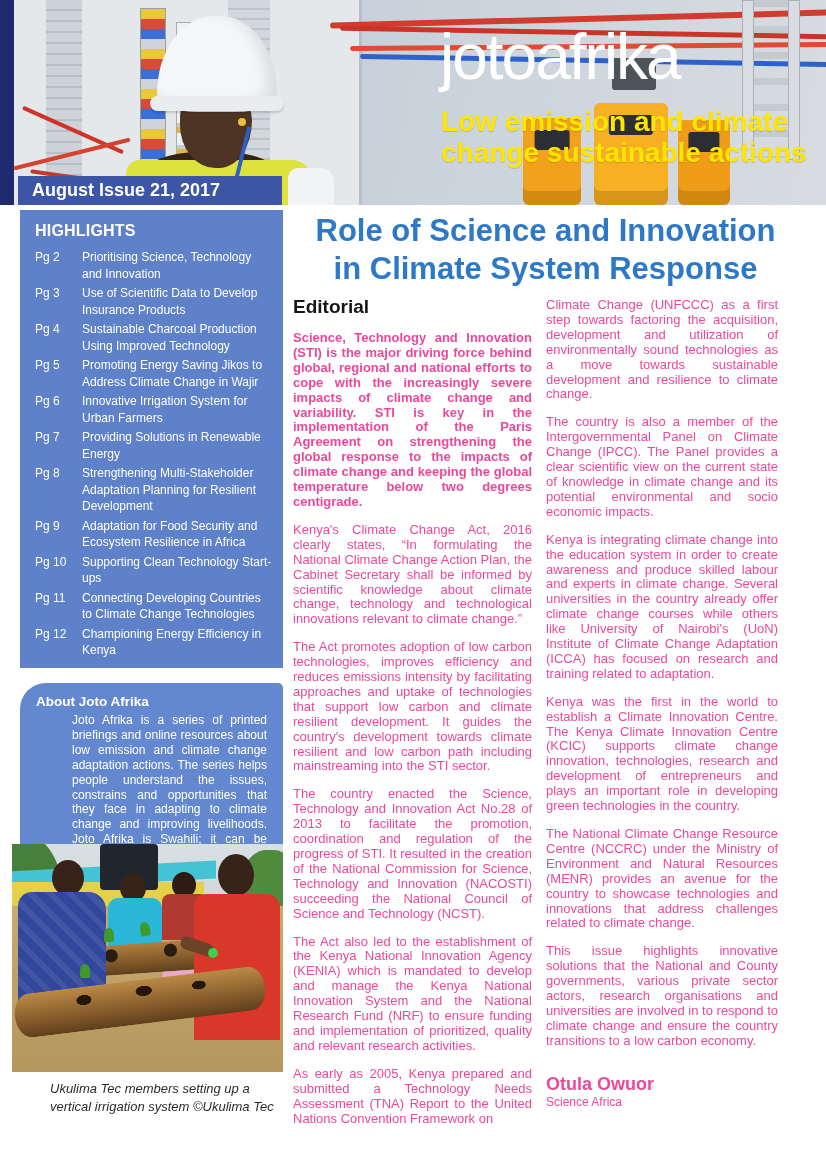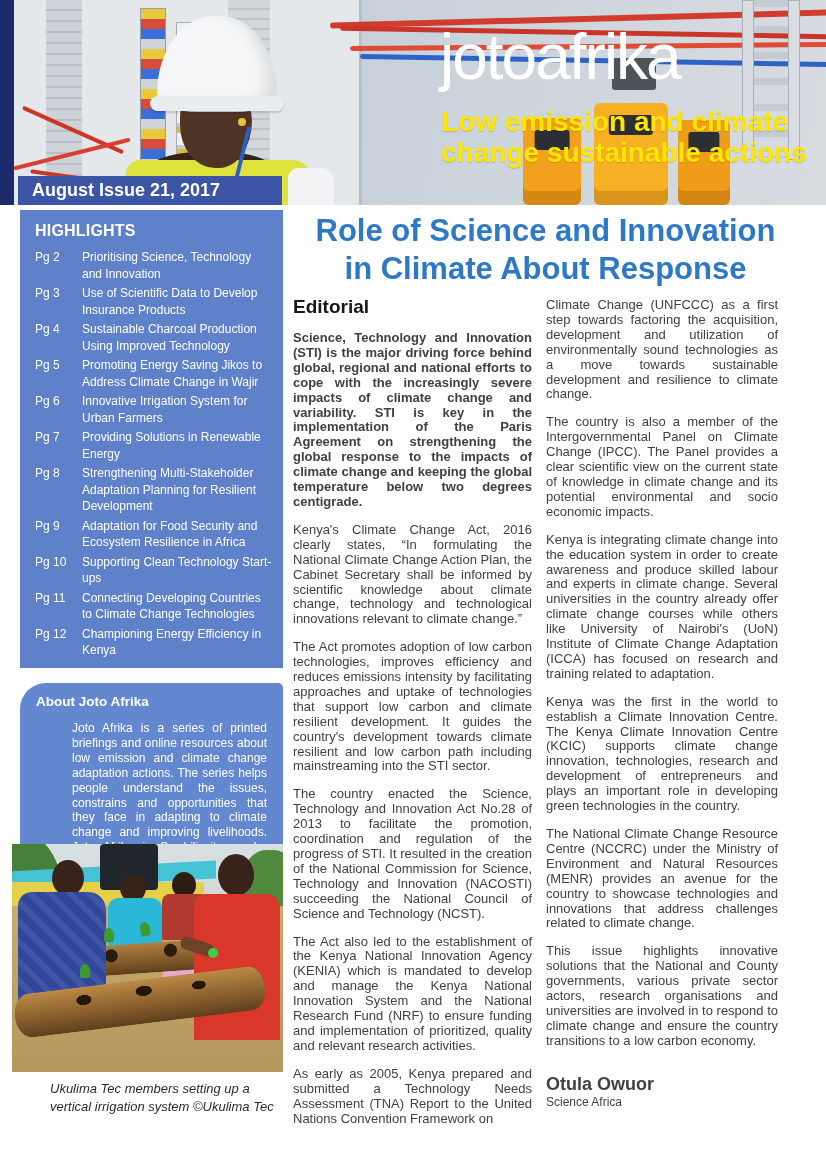--- a/index.html
+++ b/index.html
@@ -67,21 +67,21 @@
     padding:12px 10px 0 15px;overflow:hidden;
   }
   .hl-title{font-size:16px;font-weight:bold;margin-bottom:9px;letter-spacing:.2px;}
   .hl-item{display:flex;margin-bottom:3px;font-size:12px;line-height:16.5px;}
   .hl-pg{width:47px;flex-shrink:0;}
   .hl-t{flex:1;}
   .about-box{
     position:absolute;left:20px;top:683px;width:263px;min-height:156px;background:#6488cf;color:#fff;
     border-radius:26px 5px 26px 5px;padding:11px 16px 12px 16px;
   }
-  .about-title{font-size:13.5px;font-weight:bold;margin-bottom:12px;}
+  .about-title{font-size:13.5px;font-weight:bold;margin-bottom:4px;}
   .about-body{font-size:12px;line-height:14.9px;text-align:justify;margin-left:36px;}
   
   .photo2{position:absolute;left:12px;top:844px;width:271px;height:228px;overflow:hidden;background:#c9ac72;}
   .p2-sky{position:absolute;left:0;top:0;width:100%;height:62px;background:linear-gradient(#d9e0e4,#cfd8d6);}
   .p2-roof{position:absolute;left:-6px;top:22px;width:210px;height:18px;background:#45c3d4;transform:skewY(-3deg);}
   .p2-building{position:absolute;left:-4px;top:38px;width:196px;height:30px;background:#e5d04a;}
   .p2-treeL{position:absolute;left:-28px;top:-8px;width:80px;height:150px;background:#47803a;border-radius:45%;}
   .p2-treeR{position:absolute;right:-24px;top:6px;width:74px;height:140px;background:#4f8a3d;border-radius:45%;}
   .p2-ground{position:absolute;left:0;top:62px;width:100%;height:166px;background:linear-gradient(#c9ab70,#b5975e);}
   .p2-tank{position:absolute;left:88px;top:0;width:58px;height:46px;background:#20262b;border-radius:4px;}
@@ -116,21 +116,21 @@
   .photo-caption{
     position:absolute;left:50px;top:1080px;width:232px;font-size:13px;font-style:italic;
     color:#2b2b2b;line-height:17.5px;
   }
   
   .main-title{
     position:absolute;left:291px;top:212px;width:509px;text-align:center;
     color:#2e79c7;font-size:31px;font-weight:bold;line-height:38px;
   }
   .editorial-h{position:absolute;left:293px;top:296px;font-size:19px;font-weight:bold;color:#161616;}
-  .col{position:absolute;font-size:13px;line-height:14.9px;text-align:justify;color:#404040;}
+  .col{position:absolute;font-size:13px;line-height:14.9px;text-align:justify;color:#ec4899;}
   .col p{margin:0 0 13px 0;}
   .col1{left:293px;top:331px;width:239px;}
   .col2{left:546px;top:298px;width:232px;}
   .lead{font-weight:bold;}
   .author{margin-top:26px;line-height:18px;text-align:left;}
   .author .nm{font-weight:bold;font-size:18px;}
   .author .org{font-size:12px;}
   .author .em{font-weight:bold;font-size:13.5px;}
   .footer{position:absolute;left:733px;top:1170px;white-space:nowrap;}
   .footer .pl{font-size:11px;color:#4a4a4a;letter-spacing:.5px;}
@@ -257,21 +257,21 @@
     <div class="p2-band"></div>
     <div class="p2-log p2-logfront"></div>
     <div class="p2-sprout sp1"></div>
     <div class="p2-sprout sp2"></div>
     <div class="p2-sprout sp3"></div>
   </div>
   <div class="photo-caption">Ukulima Tec members setting up a vertical irrigation system ©Ukulima Tec</div>
 
   <div class="main-title">
     <span>Role of Science and Innovation</span><br>
-    <span>in Climate About Response</span>
+    <span>in Climate System Response</span>
   </div>
   <div class="editorial-h">Editorial</div>
 
   <div class="col col1">
     <p class="lead">Science, Technology and Innovation (STI) is the major driving force behind global, regional and national efforts to cope with the increasingly severe impacts of climate change and variability. STI is key in the implementation of the Paris Agreement on strengthening the global response to the impacts of climate change and keeping the global temperature below two degrees centigrade.</p>
     <p>Kenya's Climate Change Act, 2016 clearly states, “In formulating the National Climate Change Action Plan, the Cabinet Secretary shall be informed by scientific knowledge about climate change, technology and technological innovations relevant to climate change.”</p>
     <p>The Act promotes adoption of low carbon technologies, improves efficiency and reduces emissions intensity by facilitating approaches and uptake of technologies that support low carbon and climate resilient development. It guides the country's development towards climate resilient and low carbon path including mainstreaming into the STI sector.</p>
     <p>The country enacted the Science, Technology and Innovation Act No.28 of 2013 to facilitate the promotion, coordination and regulation of the progress of STI. It resulted in the creation of the National Commission for Science, Technology and Innovation (NACOSTI) succeeding the National Council of Science and Technology (NCST).</p>
     <p>The Act also led to the establishment of the Kenya National Innovation Agency (KENIA) which is mandated to develop and manage the Kenya National Innovation System and the National Research Fund (NRF) to ensure funding and implementation of prioritized, quality and relevant research activities.</p>
     <p>As early as 2005, Kenya prepared and submitted a Technology Needs Assessment (TNA) Report to the United Nations Convention Framework on</p>

